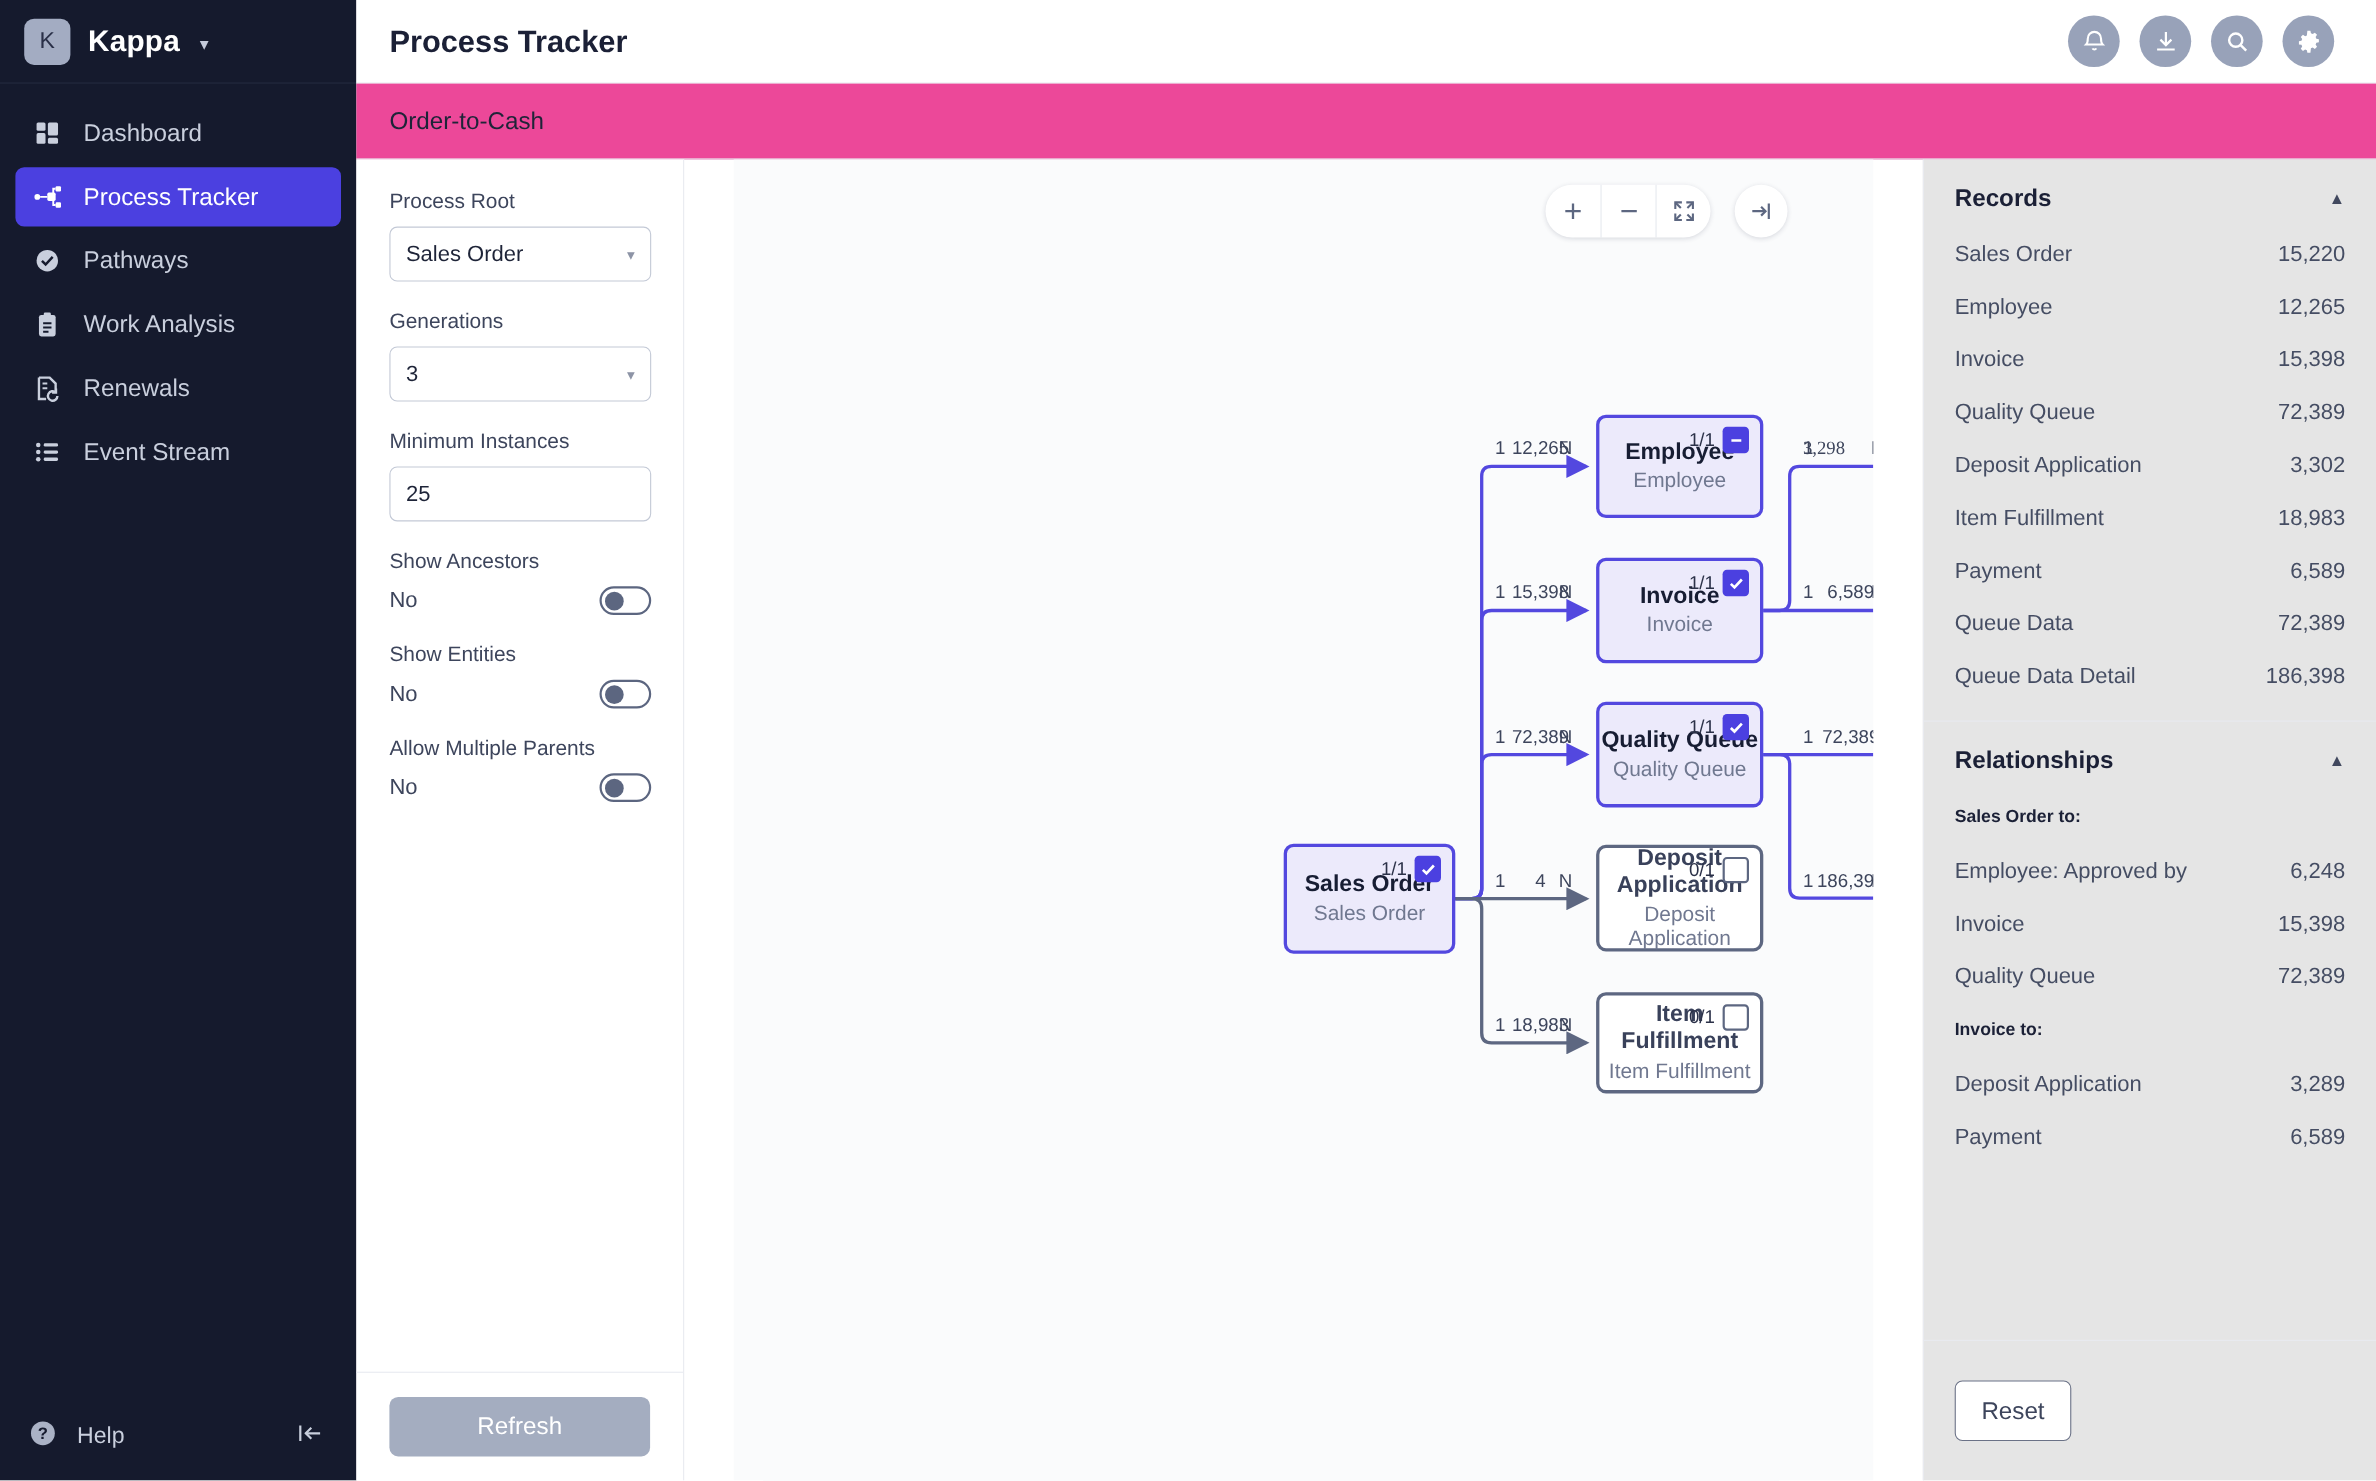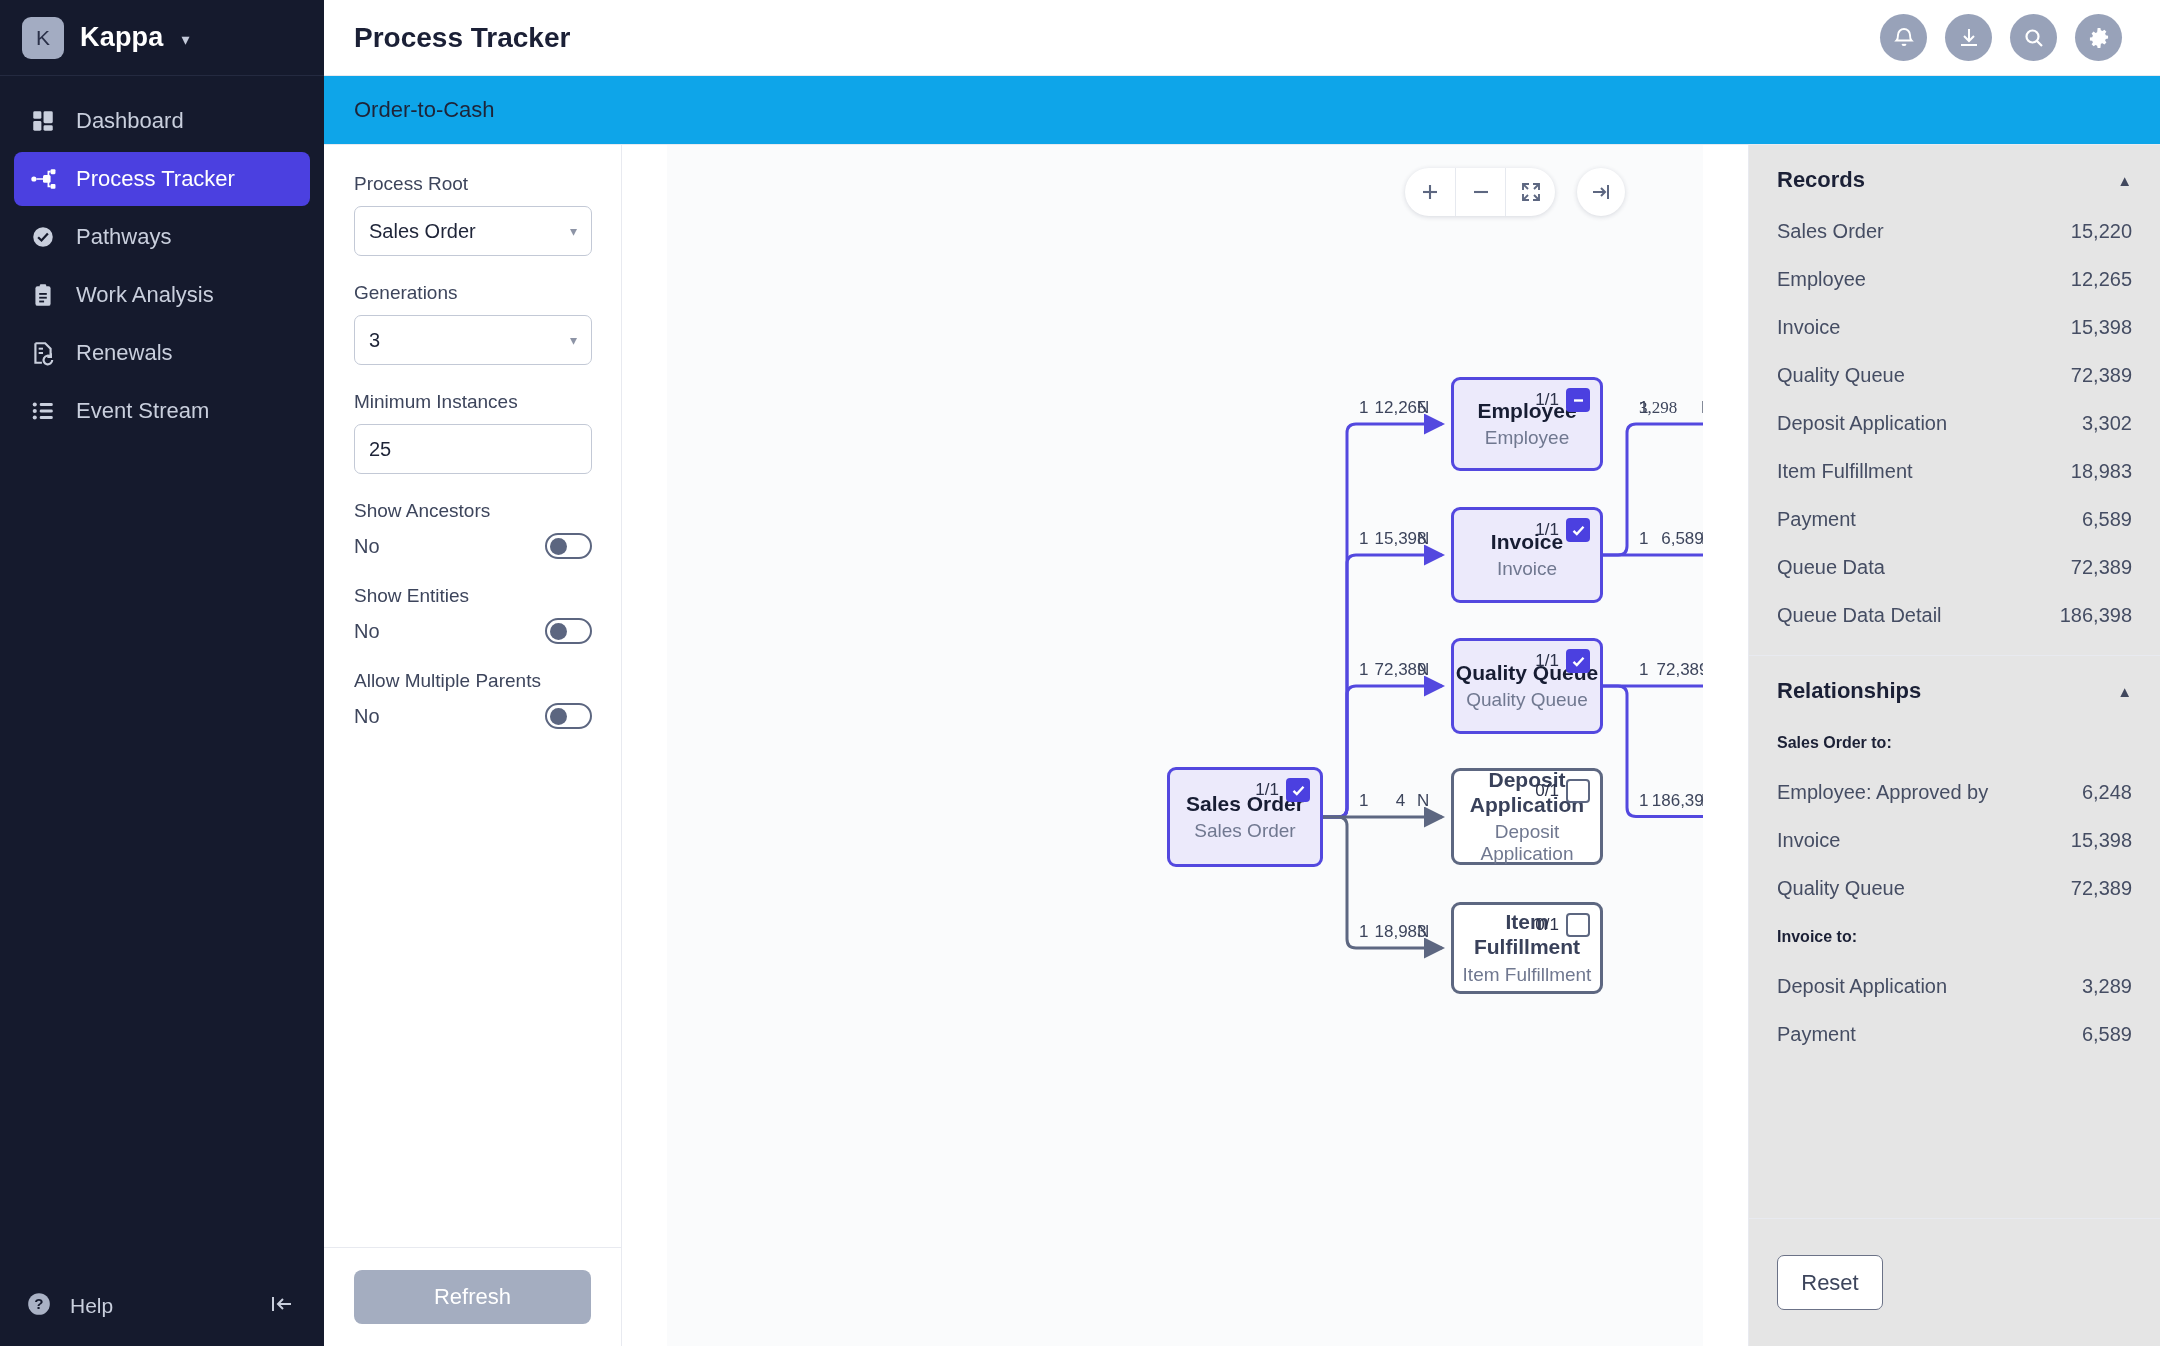--- a/index.html
+++ b/index.html
@@ -55,21 +55,21 @@
   }
   .page-title { font-size: 28px; font-weight: bold; color: #1b2036; flex: 1 1 auto; }
   .topbar-icons { display: flex; gap: 18px; align-items: center; }
   .circ-btn {
     width: 47px; height: 47px; border-radius: 50%;
     background: #98a2b9; display: flex; align-items: center; justify-content: center;
     cursor: pointer;
   }
   .subbar {
     height: 69px; display: flex; align-items: center;
-    padding: 0 30px; border-bottom: 1px solid #e8eaf0; background: #0ea5e9;
+    padding: 0 30px; border-bottom: 1px solid #e8eaf0; background: #ec4899;
   }
   .subbar-title { font-size: 22px; color: #1e2438; }
 
   .workspace { flex: 1 1 auto; display: flex; min-height: 0; gap: 45px; }
 
   
   .controls {
     width: 298px; flex: 0 0 298px; background: #ffffff;
     border-right: 1px solid #e8eaf0;
     display: flex; flex-direction: column;

